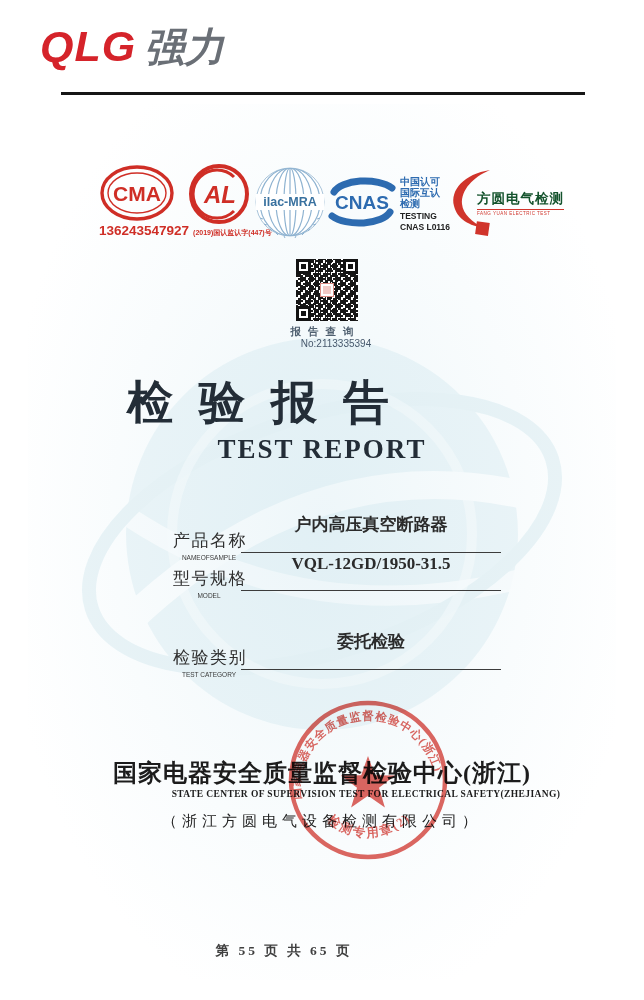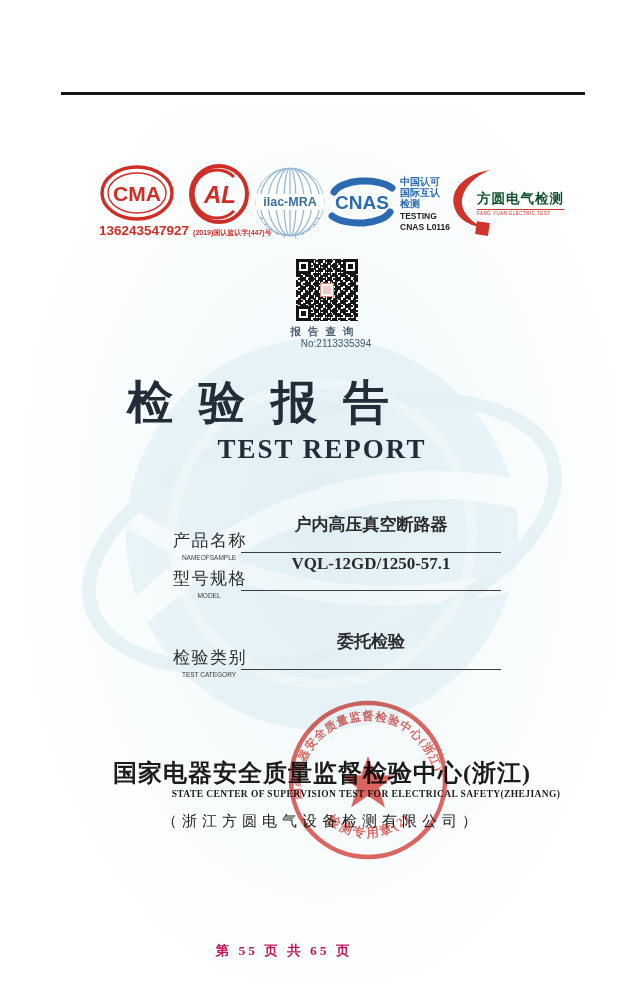--- a/index.html
+++ b/index.html
@@ -69,36 +69,39 @@
 
   
   .ctr-zh{position:absolute;left:0;top:757px;width:644px;text-align:center;
     font-size:24px;font-weight:bold;color:#1c1c1c;letter-spacing:1px;}
   .ctr-en{position:absolute;left:0;top:789px;width:644px;text-align:center;
     font-size:9.5px;font-weight:bold;color:#1c1c1c;letter-spacing:.4px;padding-left:44px;}
   .ctr-co{position:absolute;left:0;top:812px;width:644px;text-align:center;
     font-size:15px;color:#222;letter-spacing:5px;}
   .seal{position:absolute;left:286px;top:698px;opacity:.82;mix-blend-mode:multiply;}
   .page-num{position:absolute;left:0;top:942px;width:568px;text-align:center;
-    font-size:13.5px;font-weight:600;color:#be185d;letter-spacing:3px;}
+    font-size:13.5px;font-weight:600;color:#404040;letter-spacing:3px;}
 </style>
 </head>
 <body>
 
 <svg class="watermark" width="500" height="430" viewBox="0 0 500 430">
   <circle cx="250" cy="212" r="196" fill="#e2f0f4"></circle>
   <path d="M 58,298 Q 248,118 472,178" stroke="#ffffff" stroke-width="28" fill="none"></path>
   <path d="M 38,182 Q 232,322 482,248" stroke="#ffffff" stroke-width="20" fill="none" opacity="0.85"></path>
   <ellipse cx="250" cy="212" rx="242" ry="118" fill="none" stroke="#dcedf2" stroke-width="14" transform="rotate(-18 250 212)"></ellipse>
   <circle cx="250" cy="212" r="150" fill="none" stroke="#ffffff" stroke-width="10" opacity="0.5"></circle>
 </svg>
 <div class="scan-tint"></div>
 
 <div class="layer">
 
+  <div class="logo">
+    <span class="logo-red">QLG</span><span class="logo-gray">强力</span>
+  </div>
   <div class="header-rule"></div>
 
   <svg class="mark" style="left:99px;top:164px" width="76" height="58" viewBox="0 0 76 58">
     <ellipse cx="38" cy="29" rx="35" ry="26" fill="none" stroke="#cf2e26" stroke-width="3.4"></ellipse>
     <ellipse cx="38" cy="29" rx="29" ry="20" fill="none" stroke="#cf2e26" stroke-width="1.4"></ellipse>
     <text x="38" y="37" text-anchor="middle" font-family="Liberation Sans,sans-serif" font-weight="bold" font-size="21" fill="#cf2e26">CMA</text>
   </svg>
   <div class="cma-num-row">
     <span class="cma-num">136243547927</span><span class="cma-cert">(2019)国认监认字(447)号</span>
   </div>
@@ -173,21 +176,21 @@
   <div class="title-en">TEST REPORT</div>
 
   <div class="field f1">
     <span class="flabel">产品名称</span>
     <span class="fen">NAMEOFSAMPLE</span>
     <span class="fline">户内高压真空断路器</span>
   </div>
   <div class="field f2">
     <span class="flabel">型号规格</span>
     <span class="fen">MODEL</span>
-    <span class="fline">VQL-12GD/1250-57.1</span>
+    <span class="fline">VQL-12GD/1950-31.5</span>
   </div>
   <div class="field f4">
     <span class="flabel">检验类别</span>
     <span class="fen">TEST CATEGORY</span>
     <span class="fline">委托检验</span>
   </div>
 
   <div class="ctr-zh">国家电器安全质量监督检验中心(浙江)</div>
   <div class="ctr-en">STATE CENTER OF SUPERVISION TEST FOR ELECTRICAL SAFETY(ZHEJIANG)</div>
   <div class="ctr-co">（浙江方圆电气设备检测有限公司）</div>

